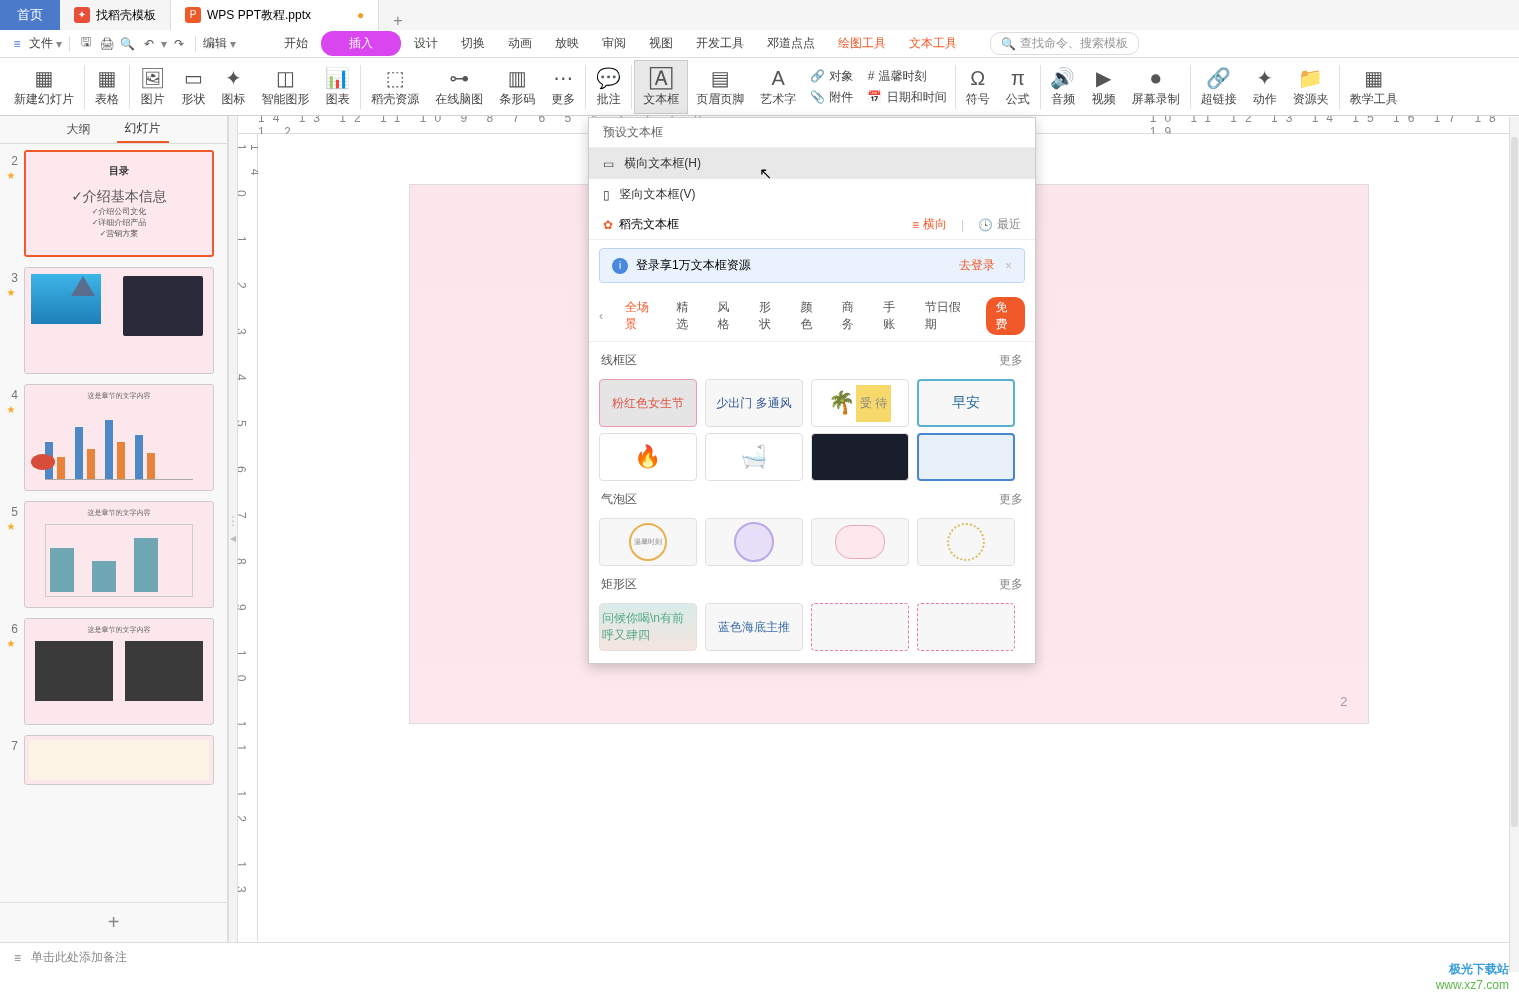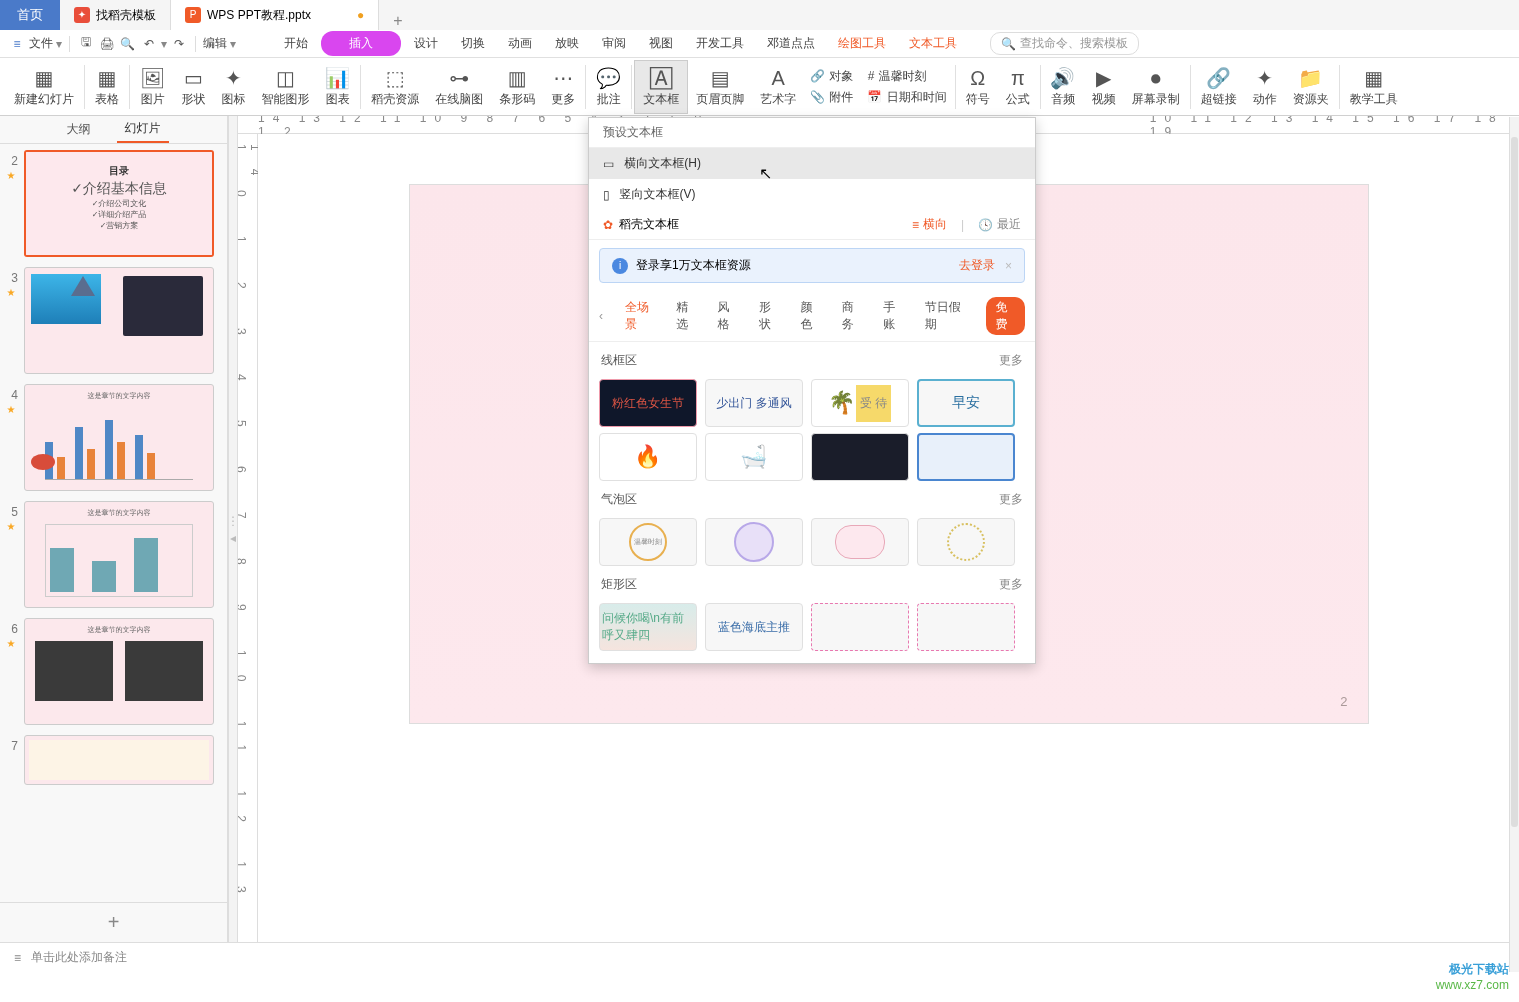--- a/index.html
+++ b/index.html
@@ -233,21 +233,21 @@
       <div class="sp-tab active">幻灯片</div>
     </div>
     <div class="slides">
       <div class="slide-row">
         <div>
             <div class="slide-num">2</div>
             <div class="star">★</div>
           </div>
         <div class="thumb sel">
           <div style="position:absolute;inset:0;background:#fde8ed;padding:12px 30px;text-align:left">
-            <div style="font-weight:bold;color:#333;margin-bottom:2px;font-size:10px;text-align:center">目录</div>
+            <div style="font-weight:bold;color:#333;margin-bottom:10px;font-size:10px;text-align:center">目录</div>
             <div style="font-size:14px;color:#555;text-align:center">✓介绍基本信息</div>
             <div style="font-size:8px;color:#555;text-align:center">✓介绍公司文化</div>
             <div style="font-size:8px;color:#555;text-align:center">✓详细介绍产品</div>
             <div style="font-size:8px;color:#555;text-align:center">✓营销方案</div>
           </div>
         </div>
       </div>
       <div class="slide-row">
         <div>
             <div class="slide-num">3</div>
@@ -395,21 +395,21 @@
     <span>手账</span>
     <span>节日假期</span>
     <span class="free">免费</span>
   </div>
   <div class="gallery">
     <div class="g-head">
         <span>线框区</span>
         <span style="color:#888">更多</span>
       </div>
     <div class="g-grid">
-      <div class="g-tile" style="background:#0f172a;color:#d54;border:1px solid #e9a">
+      <div class="g-tile" style="background:#e5e5e5;color:#d54;border:1px solid #e9a">
           <span>粉红色女生节</span>
         </div>
       <div class="g-tile">
           <span style="color:#359">少出门 多通风</span>
         </div>
       <div class="g-tile" style="background:#fff">
           <span style="font-size:22px;color:#3a8f3a">🌴</span>
           <span style="background:#f6d96a;padding:10px 4px">受 待</span>
         </div>
       <div class="g-tile" style="border:2px solid #5ab0d0">

